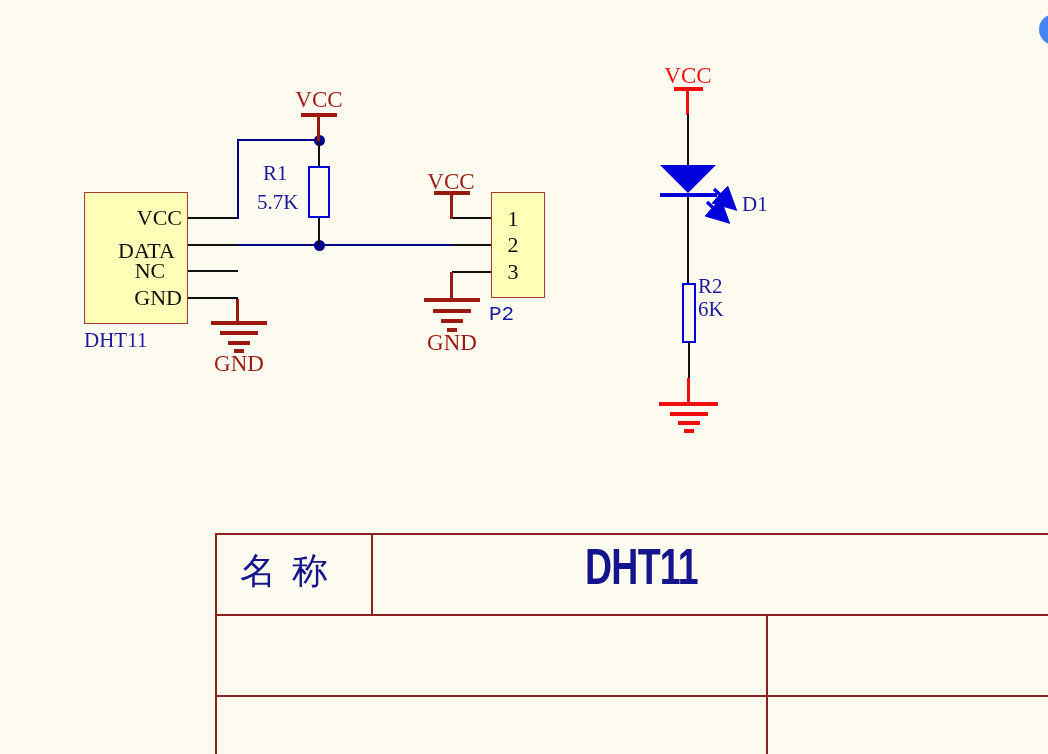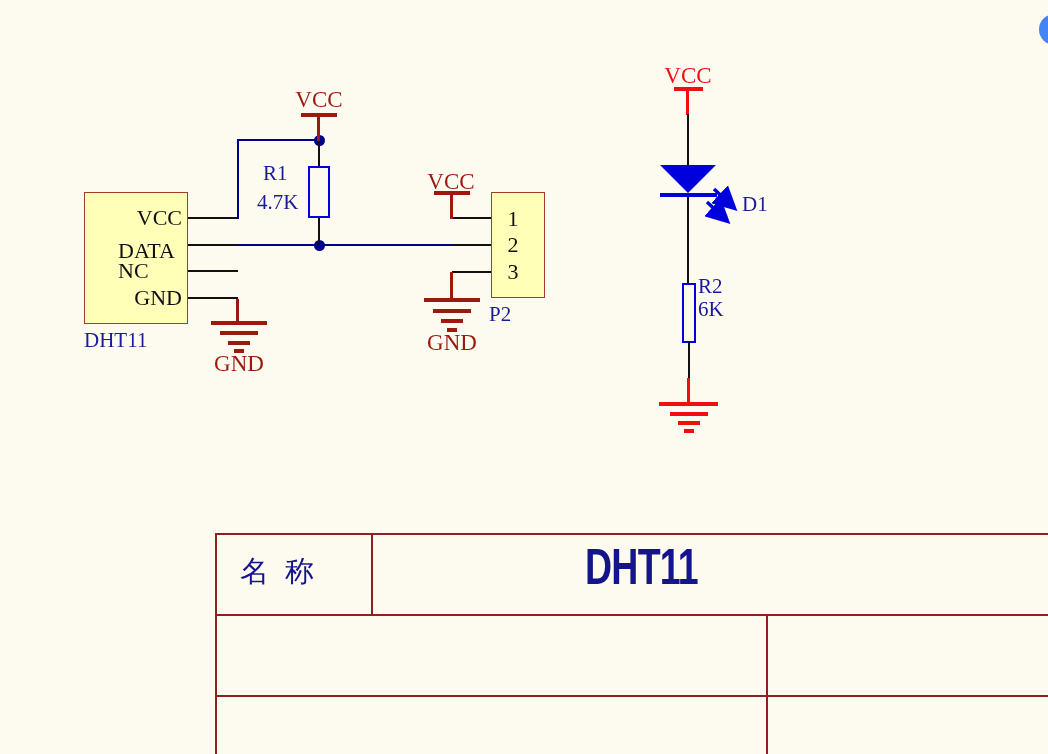--- a/index.html
+++ b/index.html
@@ -34,21 +34,21 @@
     position:absolute;width:11px;height:11px;border-radius:50%;
     background:var(--wire_blue,#00008B);
   }
   
   .pinlbl{position:absolute;font-size:22px;line-height:24px;color:#101010;}
   .pinnum{position:absolute;font-size:22px;line-height:24px;color:#101010;text-align:center;}
   .des{position:absolute;font-size:21px;line-height:23px;color:var(--designator_blue,#1A1A9C);}
   .pwr-m{position:absolute;font-size:23px;line-height:24px;color:var(--power_maroon,#9B1A10);text-align:center;}
   .pwr-r{position:absolute;font-size:23px;line-height:24px;color:var(--power_red,#F10E0E);text-align:center;}
   .tb-label{
-    position:absolute;font-size:29px;line-height:46px;
+    position:absolute;font-size:36px;line-height:46px;
     color:var(--title_navy,#14148C);letter-spacing:16px;
   }
   .tb-title-en{
     position:absolute;font-size:50px;line-height:50px;font-weight:bold;
     font-family:"Liberation Sans","DejaVu Sans",sans-serif;
     color:var(--title_navy,#14148C);
     transform:scaleX(0.75);transform-origin:left center;letter-spacing:-1px;
     white-space:nowrap;
   }
   .tb-title-zh{
@@ -67,57 +67,57 @@
   }
 </style>
 </head>
 <body>
 
 <div id="stage">
 
   <div class="body" style="left:84px;top:192px;width:104px;height:132px;"></div>
   <div class="pinlbl" style="left:118px;top:206px;width:64px;text-align:right;">VCC</div>
   <div class="pinlbl" style="left:118px;top:239px;width:64px;text-align:left;">DATA</div>
-  <div class="pinlbl" style="left:118px;top:259px;width:64px;text-align:left;">NC</div>
+  <div class="pinlbl" style="left:118px;top:259px;width:64px;text-align:center;">NC</div>
   <div class="pinlbl" style="left:118px;top:286px;width:64px;text-align:right;">GND</div>
   <div class="des" style="left:84px;top:329px;">DHT11</div>
 
   <div class="blk" style="left:188px;top:217px;width:50px;height:2px;"></div>
   <div class="blk" style="left:188px;top:244px;width:50px;height:2px;"></div>
   <div class="blk" style="left:188px;top:270px;width:50px;height:2px;"></div>
   <div class="blk" style="left:188px;top:297px;width:50px;height:2px;"></div>
 
   <div class="wire" style="left:237px;top:140px;width:2px;height:79px;"></div>
   <div class="wire" style="left:237px;top:139px;width:83px;height:2px;"></div>
   <div class="wire" style="left:238px;top:244px;width:215px;height:2px;"></div>
   <div class="dot" style="left:314px;top:135px;"></div>
   <div class="dot" style="left:314px;top:240px;"></div>
 
   <div class="blk" style="left:318px;top:140px;width:2px;height:26px;"></div>
   <div class="res" style="left:308px;top:166px;width:22px;height:52px;"></div>
   <div class="blk" style="left:318px;top:218px;width:2px;height:27px;"></div>
   <div class="des" style="left:263px;top:162px;">R1</div>
-  <div class="des" style="left:257px;top:191px;">4.7K</div>
+  <div class="des" style="left:257px;top:191px;">5.7K</div>
 
   <div class="pwr-m" style="left:293px;top:88px;width:52px;">VCC</div>
   <div class="mar" style="left:301px;top:113px;width:36px;height:3.5px;"></div>
   <div class="mar" style="left:317px;top:113px;width:3px;height:28px;"></div>
 
   <div class="mar" style="left:236px;top:299px;width:3px;height:24px;"></div>
   <div class="mar" style="left:211px;top:321px;width:56px;height:4px;"></div>
   <div class="mar" style="left:220px;top:331px;width:38px;height:4px;"></div>
   <div class="mar" style="left:228px;top:341px;width:22px;height:3.5px;"></div>
   <div class="mar" style="left:234px;top:349px;width:10px;height:3.5px;"></div>
   <div class="pwr-m" style="left:211px;top:352px;width:56px;">GND</div>
 
   <div class="body" style="left:491px;top:192px;width:54px;height:106px;"></div>
   <div class="pinnum" style="left:502px;top:207px;width:22px;">1</div>
   <div class="pinnum" style="left:502px;top:233px;width:22px;">2</div>
   <div class="pinnum" style="left:502px;top:260px;width:22px;">3</div>
-  <div class="des" style="left:489px;top:303px;">P2</div>
+  <div class="des" style="left:489px;top:303px;font-family:Liberation Mono, monospace;">P2</div>
 
   <div class="blk" style="left:452px;top:217px;width:39px;height:2px;"></div>
   <div class="blk" style="left:452px;top:244px;width:39px;height:2px;"></div>
   <div class="blk" style="left:452px;top:271px;width:39px;height:2px;"></div>
 
   <div class="pwr-m" style="left:425px;top:170px;width:52px;">VCC</div>
   <div class="mar" style="left:434px;top:191px;width:36px;height:3.5px;"></div>
   <div class="mar" style="left:450px;top:191px;width:3px;height:28px;"></div>
 
   <div class="mar" style="left:450px;top:272px;width:3px;height:28px;"></div>

